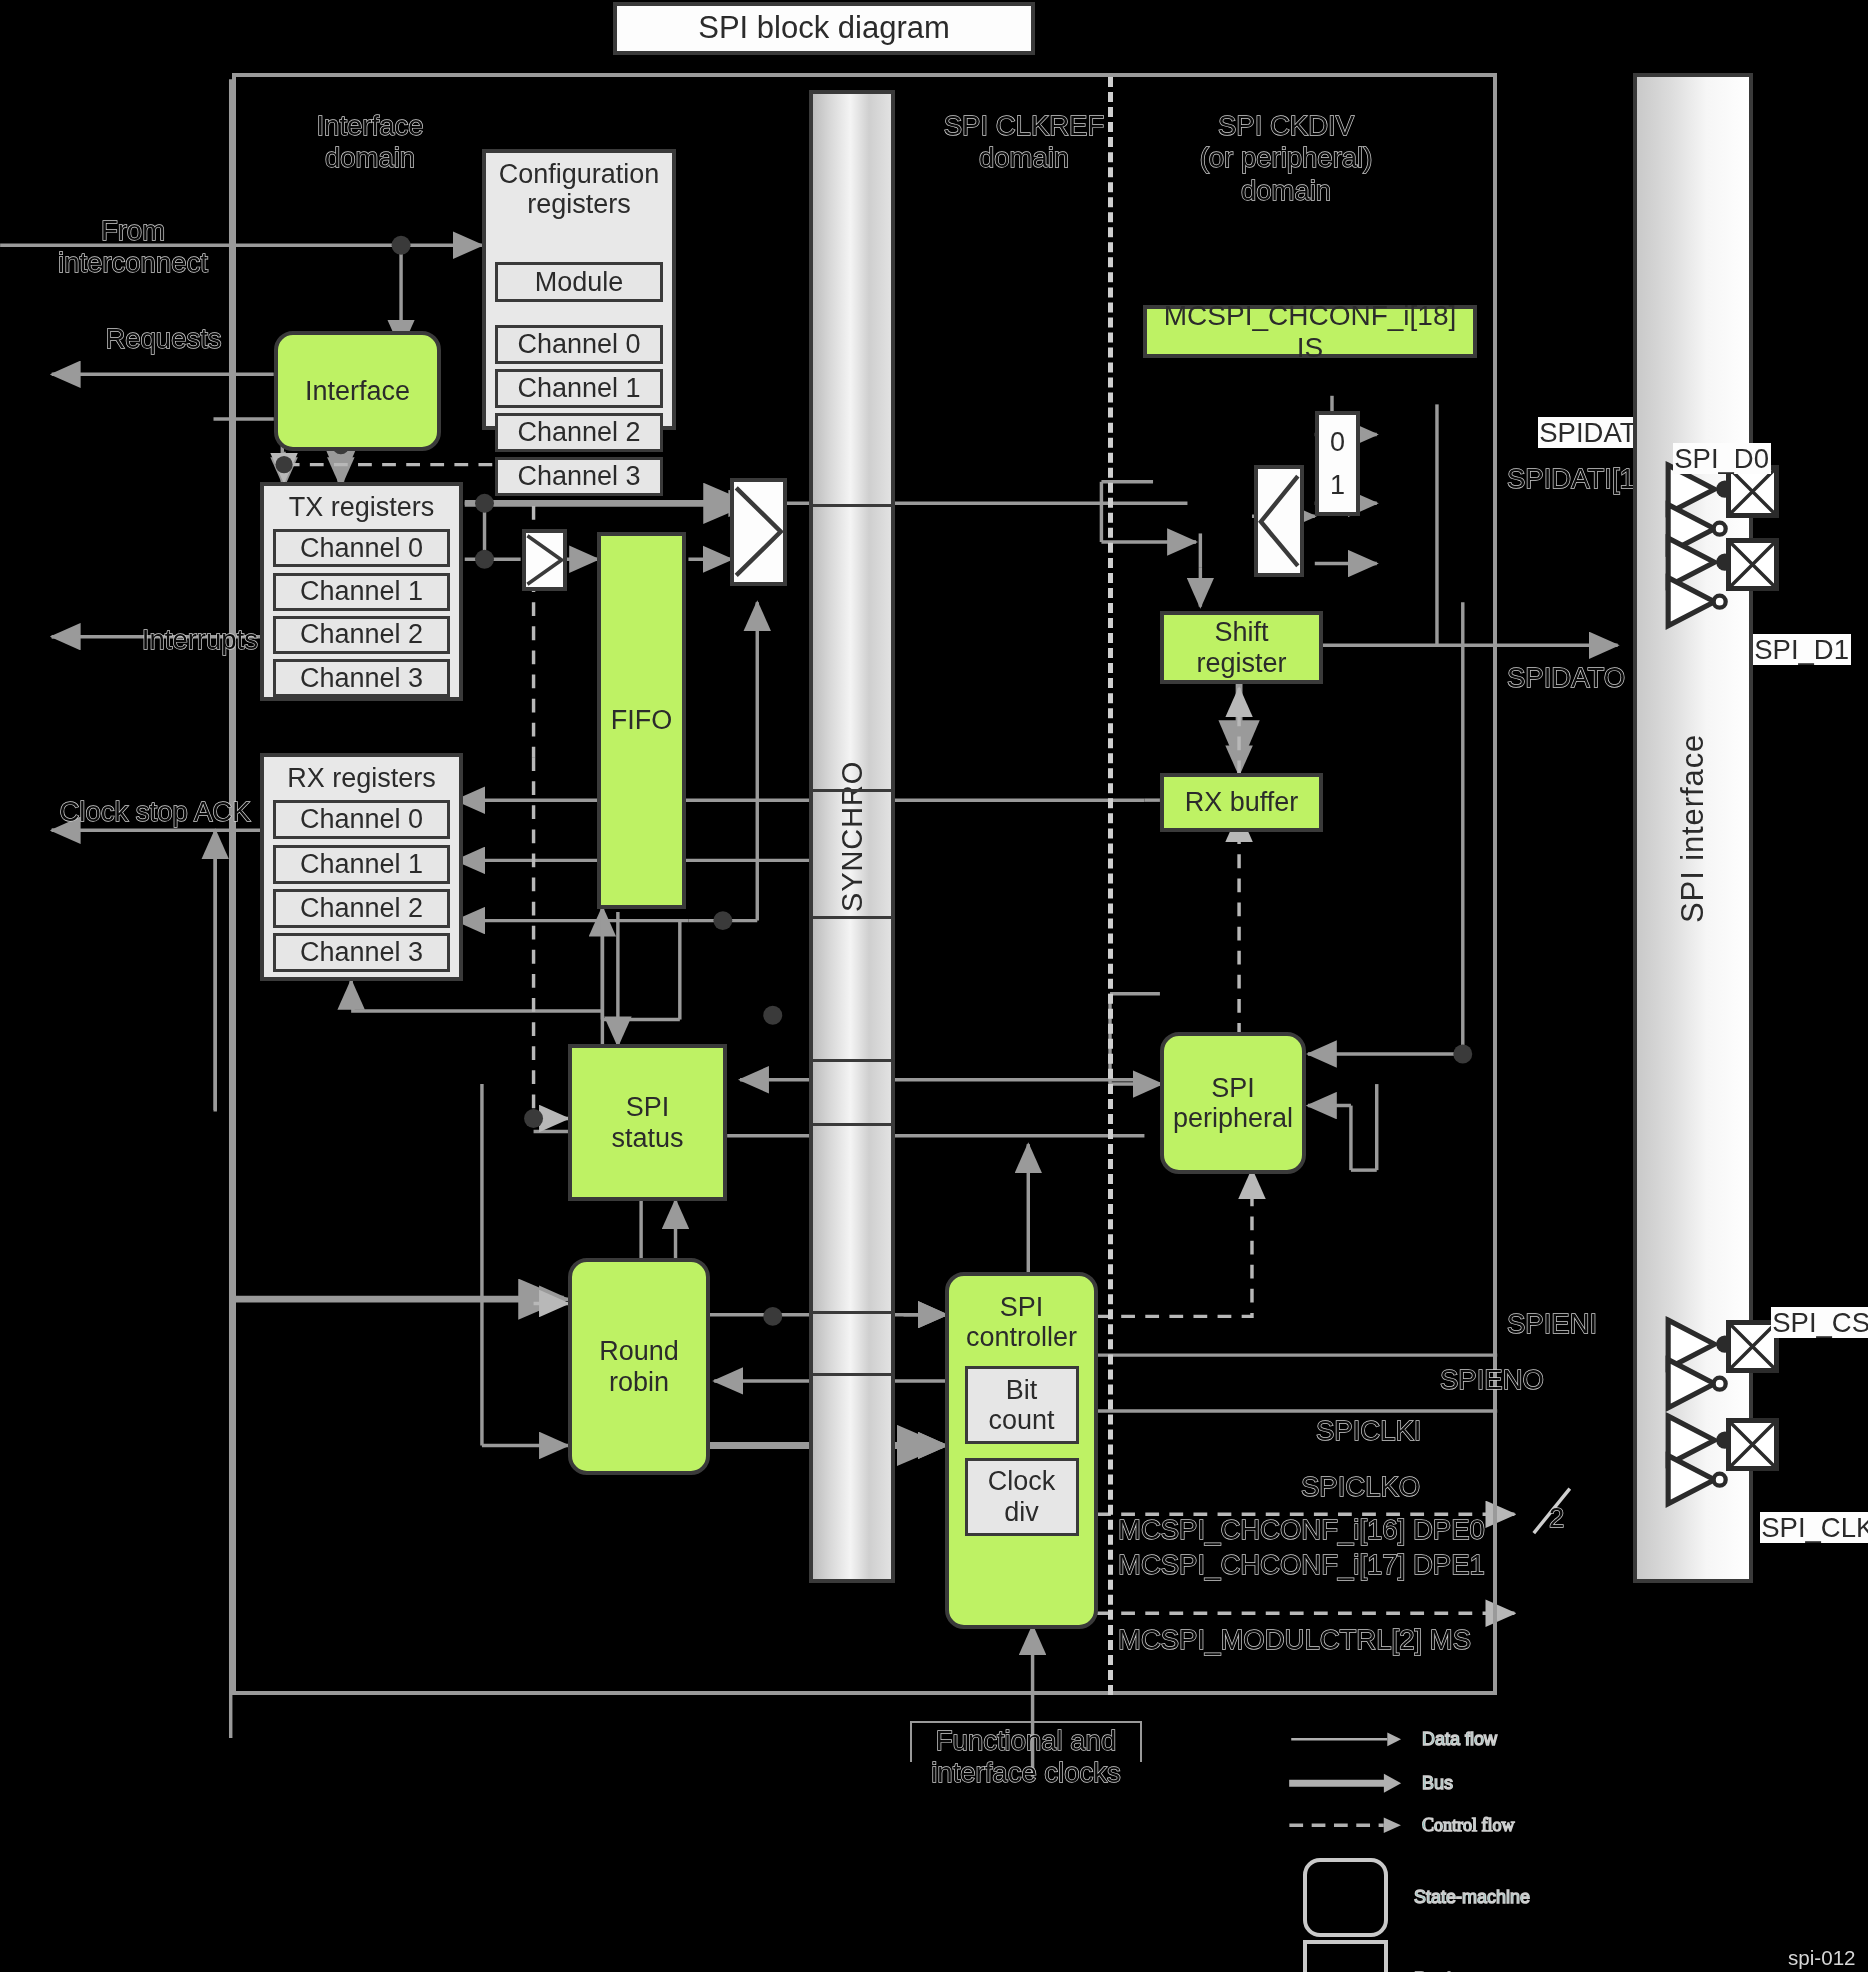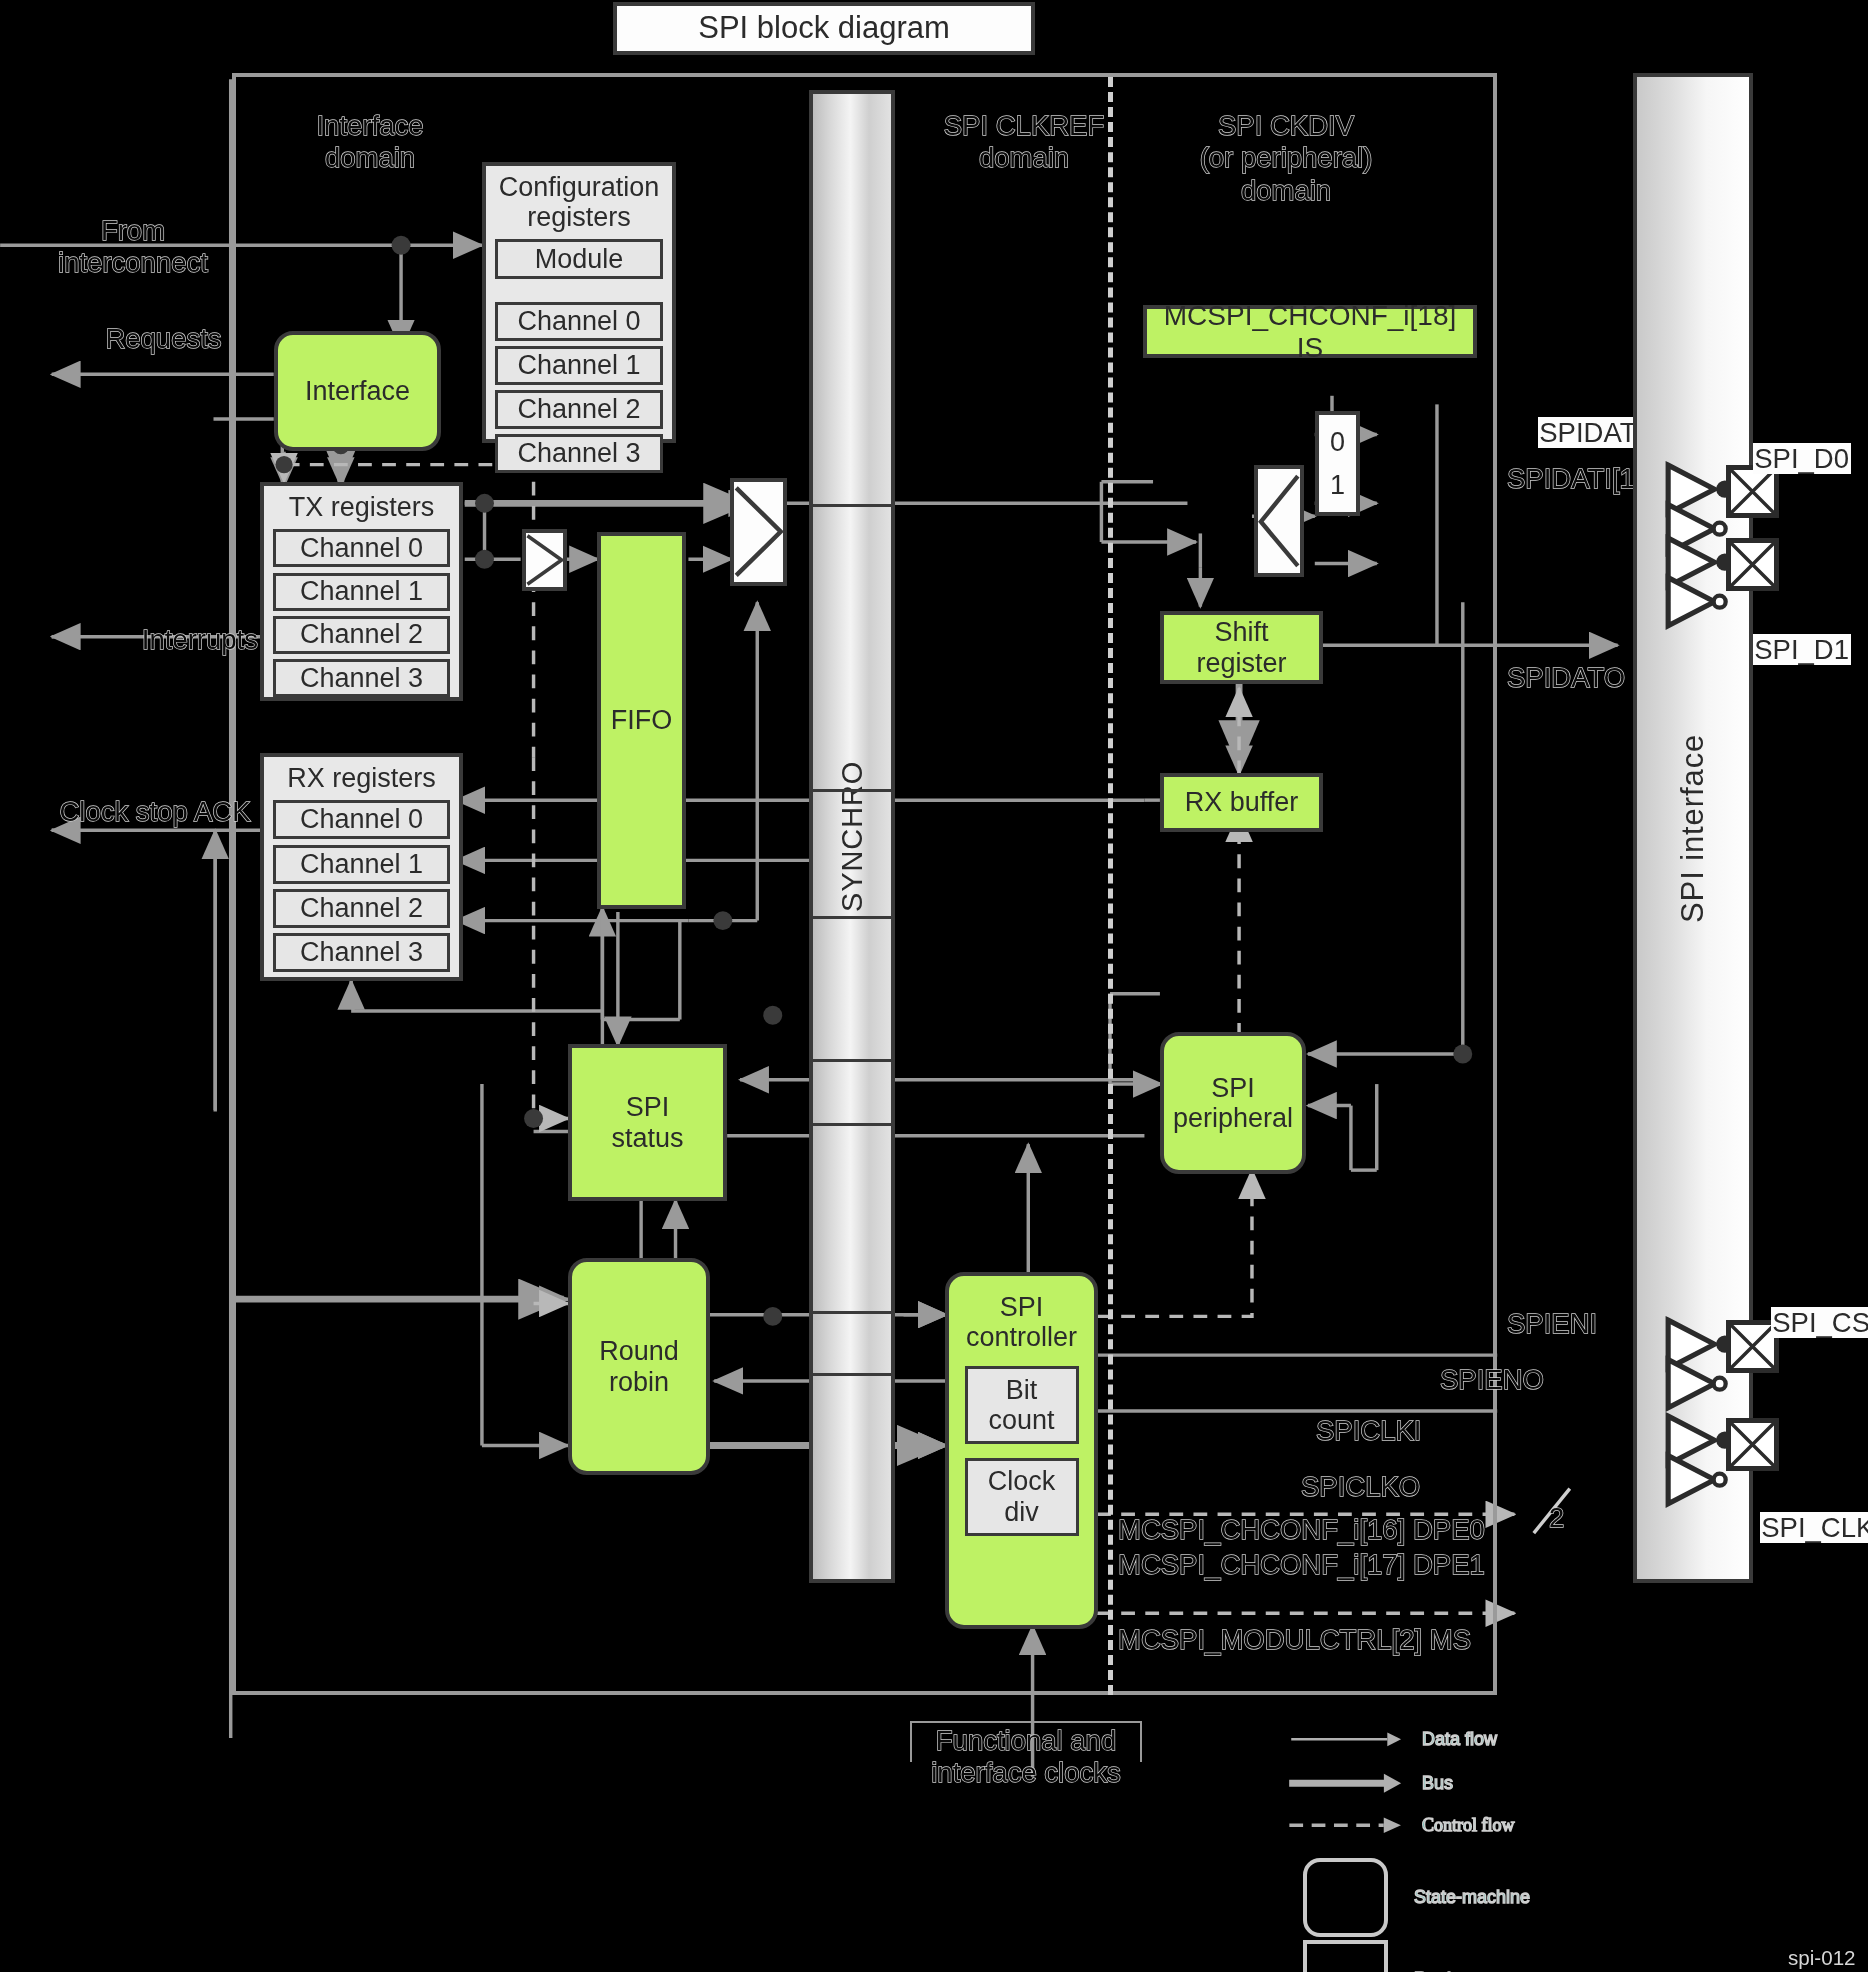--- a/index.html
+++ b/index.html
@@ -277,21 +277,21 @@
   <div class="abs olabel" style="left:30px;top:796px;width:250px;">Clock stop ACK</div>
 
   <div class="abs" style="left:910px;top:1721px;width:232px;height:41px;border:2.6px solid #9a9a9a;border-bottom:none;"></div>
   <div class="abs olabel" style="left:884px;top:1725px;width:284px;">Functional and
 interface clocks</div>
 
   <div class="abs boxgray rounded" style="left:274px;top:331px;width:167px;height:120px;">
     <span>Interface</span>
   </div>
 
-  <div class="abs panel" style="left:482px;top:162px;width:194px;height:281px;">
+  <div class="abs panel" style="left:482px;top:149px;width:194px;height:281px;gap:36px;">
     <div class="ptitle" style="white-space:pre;">Configuration
 registers</div>
     <div class="pbody" style="gap:5.2px;padding:0 12px;box-sizing:border-box;">
       <div class="regchip" style="width:100%;height:34px;">Module</div>
       <div style="height:12px;"></div>
       <div class="regchip" style="width:100%;height:33px;">Channel 0</div>
       <div class="regchip" style="width:100%;height:33px;">Channel 1</div>
       <div class="regchip" style="width:100%;height:33px;">Channel 2</div>
       <div class="regchip" style="width:100%;height:33px;">Channel 3</div>
     </div>
@@ -425,21 +425,21 @@
       <path d="M8,52 L62,80 L8,108 z" fill="#ffffff" stroke="#2b2b2b" stroke-width="6"></path>
       <circle cx="68" cy="80" r="7" fill="#fff" stroke="#2b2b2b" stroke-width="5"></circle>
       <circle cx="74" cy="34" r="10" fill="#2b2b2b"></circle>
     </svg>
   </div>
   <div class="abs" style="left:1726px;top:465px;width:53px;height:53px;border:5.2px solid #2b2b2b;background:#fff;">
     <svg width="100%" height="100%" viewBox="0 0 50 50">
       <path d="M0,0 L50,50 M50,0 L0,50" stroke="#2b2b2b" stroke-width="4"></path>
     </svg>
   </div>
-  <div class="abs olabel left" style="left:1722px;top:411px;width:146px;">
+  <div class="abs olabel left" style="left:1642px;top:411px;width:146px;">
     <span class="hl">SPI_D0</span>
   </div>
 
   <div class="abs" style="left:1661px;top:533px;width:95px;height:103px;">
     <svg width="95" height="103" viewBox="0 0 110 120">
       <path d="M8,6 L62,34 L8,62 z" fill="#ffffff" stroke="#2b2b2b" stroke-width="6"></path>
       <path d="M8,52 L62,80 L8,108 z" fill="#ffffff" stroke="#2b2b2b" stroke-width="6"></path>
       <circle cx="68" cy="80" r="7" fill="#fff" stroke="#2b2b2b" stroke-width="5"></circle>
       <circle cx="74" cy="34" r="10" fill="#2b2b2b"></circle>
     </svg>

